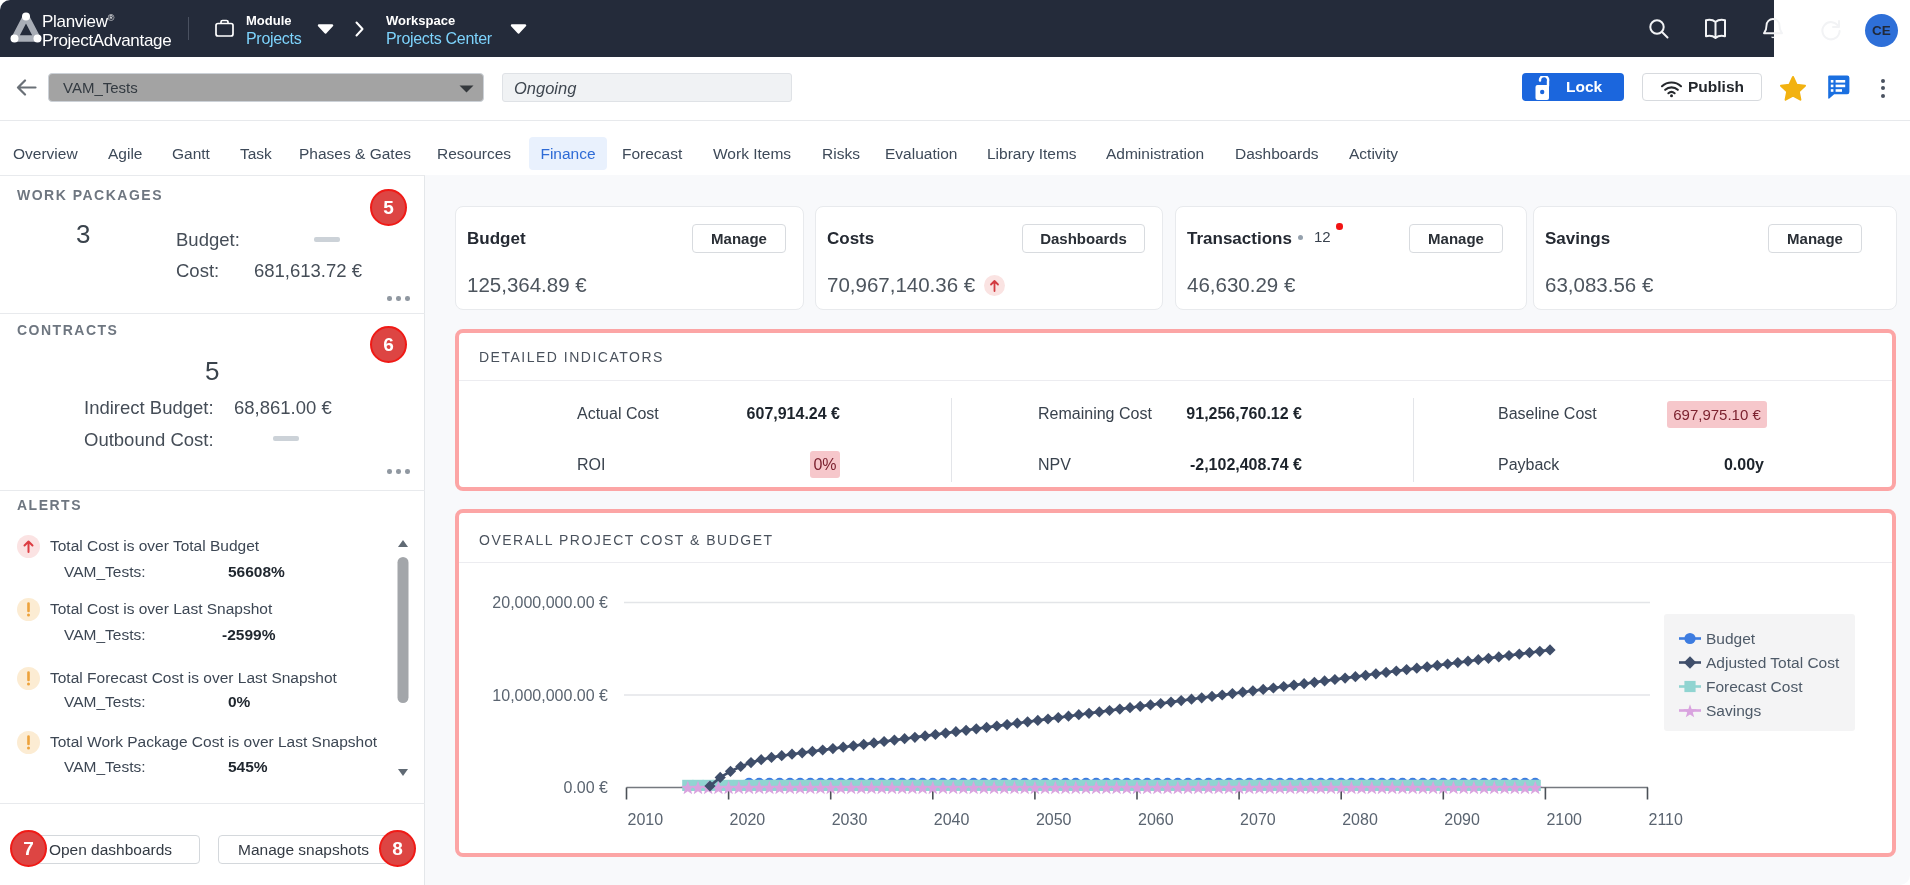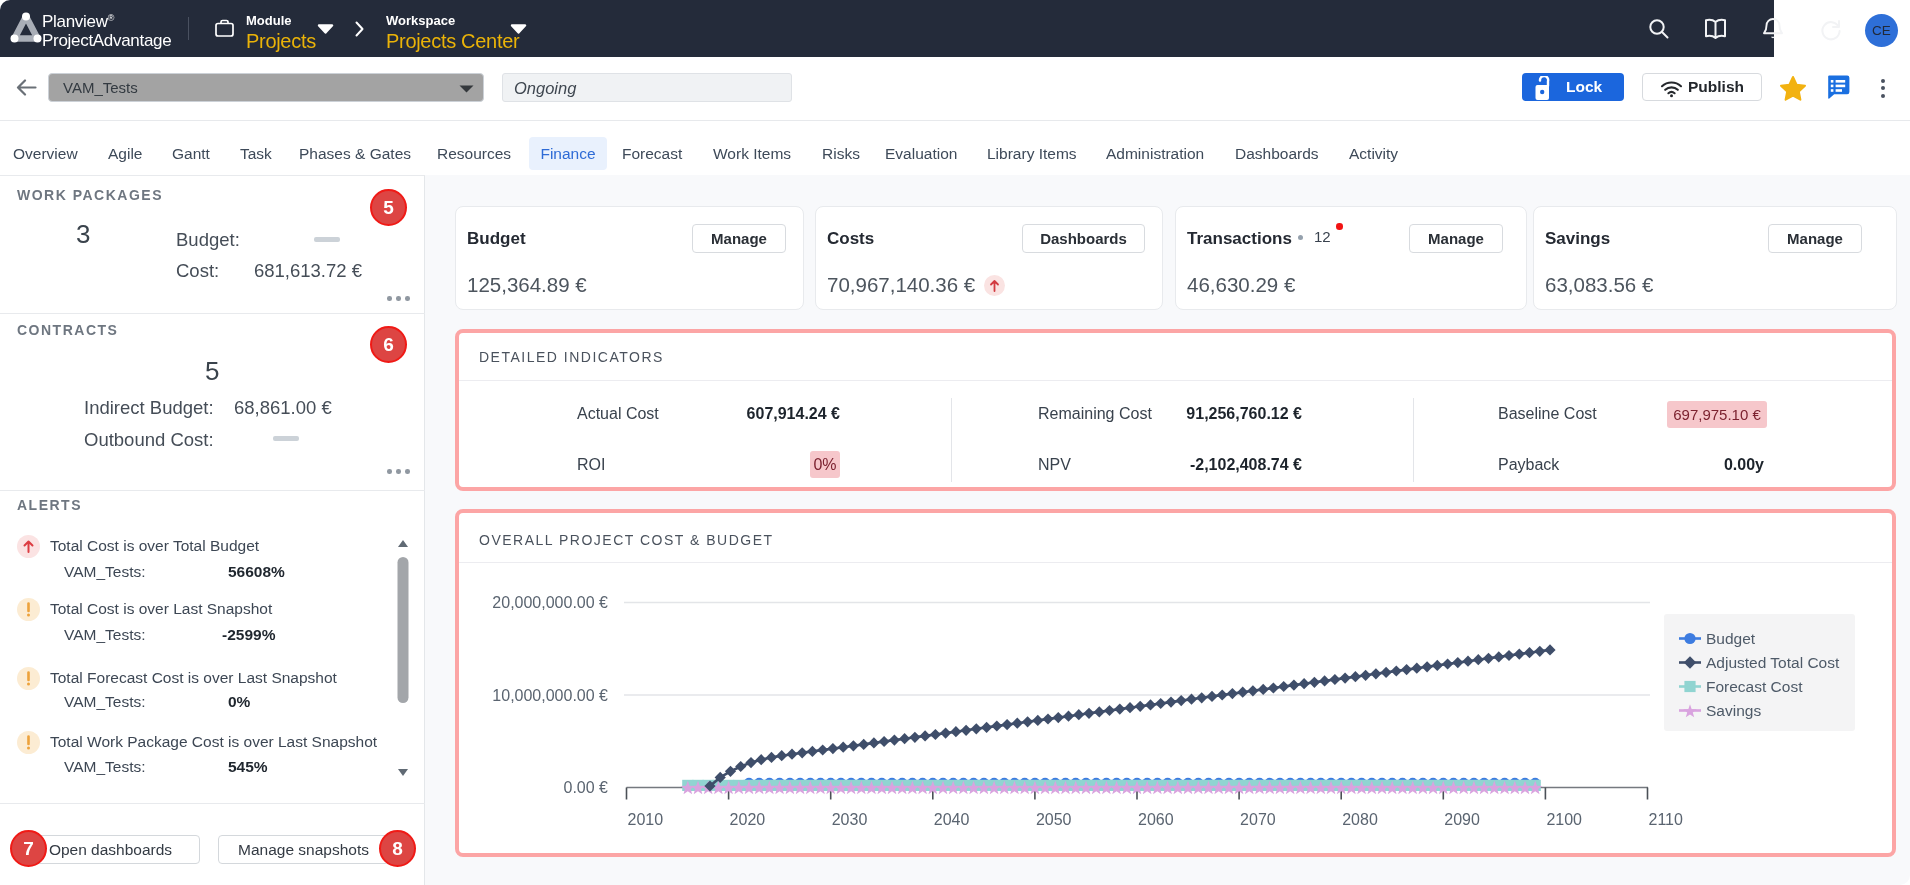--- a/index.html
+++ b/index.html
@@ -4,21 +4,21 @@
 <style>
 * { margin:0; padding:0; box-sizing:border-box; }
 html,body { width:1910px; height:885px; background:#fff; font-family:"Liberation Sans", sans-serif; }
 #app { position:relative; width:1910px; height:885px; overflow:hidden; border-radius:10px; background:#fff; }
 .abs { position:absolute; }
 
 #hdr { position:absolute; left:0; top:0; width:1774px; height:57px; background:#242b3a; }
 #hdr .brand { position:absolute; left:42px; top:9px; color:#fff; font-size:17px; line-height:19px; letter-spacing:-0.3px; }
 #hdr .sep { position:absolute; left:188px; top:17px; width:1px; height:23px; background:#4a5160; }
 .hlabel { position:absolute; color:#fff; font-size:13px; }
-.hvalue { position:absolute; color:#eab308; font-size:20px; letter-spacing:-0.3px; }
+.hvalue { position:absolute; color:#7dd3fc; font-size:16px; letter-spacing:-0.3px; }
 
 #tbar { position:absolute; left:0; top:57px; width:1910px; height:64px; background:#fff; border-bottom:1px solid #e7e9ec; }
 #selbox { position:absolute; left:48px; top:16px; width:436px; height:29px; border:1px solid #ccd1d7; border-radius:4px; background:#a3a3a3; }
 #selbox .txt { position:absolute; left:14px; top:5px; font-size:15px; color:#333a41; }
 #ongoing { position:absolute; left:502px; top:16px; width:290px; height:29px; background:#f0f2f4; border:1px solid #dfe2e6; border-radius:3px; }
 #ongoing .txt { position:absolute; left:11px; top:5px; font-size:16.5px; font-style:italic; color:#3f4750; }
 #lockbtn { position:absolute; left:1522px; top:16px; width:102px; height:28px; background:#1b66dd; border-radius:4px; color:#fff; font-size:15.5px; font-weight:bold; }
 #lockbtn span { position:absolute; left:44px; top:4.5px; }
 #pubbtn { position:absolute; left:1642px; top:16px; width:120px; height:28px; background:#fff; border:1px solid #d7dade; border-radius:4px; font-size:15.5px; font-weight:bold; color:#23272c; }
 #pubbtn span { position:absolute; left:45px; top:3.5px; }
@@ -95,21 +95,21 @@
         <path d="M12.5 5 C10 2.8 6 2.5 3 3.2 V19.2 C6 18.5 10 18.8 12.5 21 C15 18.8 19 18.5 22 19.2 V3.2 C19 2.5 15 2.8 12.5 5 Z M12.5 5 V21" fill="none" stroke="#f2f3f5" stroke-width="2" stroke-linejoin="round"></path>
       </svg>
   <svg class="abs" style="left:1761px;top:16px" width="24" height="26" viewBox="0 0 24 26">
         <path d="M12 3 a6.5 6.5 0 0 1 6.5 6.5 c0 5 1.8 6.8 2.5 7.7 H3 c.7 -.9 2.5 -2.7 2.5 -7.7 A6.5 6.5 0 0 1 12 3 Z" fill="none" stroke="#f2f3f5" stroke-width="1.9" stroke-linejoin="round"></path>
         <path d="M10 20.8 a2.1 2.1 0 0 0 4 0" fill="#f2f3f5"></path>
       </svg>
   <svg class="abs" style="left:1818px;top:16px" width="25" height="26" viewBox="0 0 25 26">
         <path d="M21 5 V11 H15" fill="none" stroke="#f2f3f5" stroke-width="2" stroke-linecap="round" stroke-linejoin="round"></path>
         <path d="M20.5 10.5 A 8.6 8.6 0 1 0 21.6 15" fill="none" stroke="#f2f3f5" stroke-width="2" stroke-linecap="round"></path>
       </svg>
-  <div class="abs" style="left:1865px;top:14px;width:33px;height:33px;border-radius:50%;background:#2e6fd8;color:#20293a;font-size:13.5px;font-weight:normal;text-align:center;line-height:33px">CE</div>
+  <div class="abs" style="left:1865px;top:14px;width:33px;height:33px;border-radius:50%;background:#2e6fd8;color:#20293a;font-size:13.5px;font-weight:bold;text-align:center;line-height:33px">CE</div>
 </div>
 
 <div id="tbar">
   <svg class="abs" style="left:16px;top:22px" width="21" height="17" viewBox="0 0 21 17">
         <path d="M9 1.5 L2 8.5 L9 15.5 M2.5 8.5 H19.5" fill="none" stroke="#6a7077" stroke-width="2.2" stroke-linecap="round" stroke-linejoin="round"></path>
       </svg>
   <div id="selbox">
     <div class="txt">VAM_Tests</div>
     <svg class="abs" style="right:8px;top:10px" width="17" height="10" viewBox="0 0 17 10">
           <path d="M1.5 1.5 L8.5 8.5 L15.5 1.5 Z" fill="#34383c"></path>

